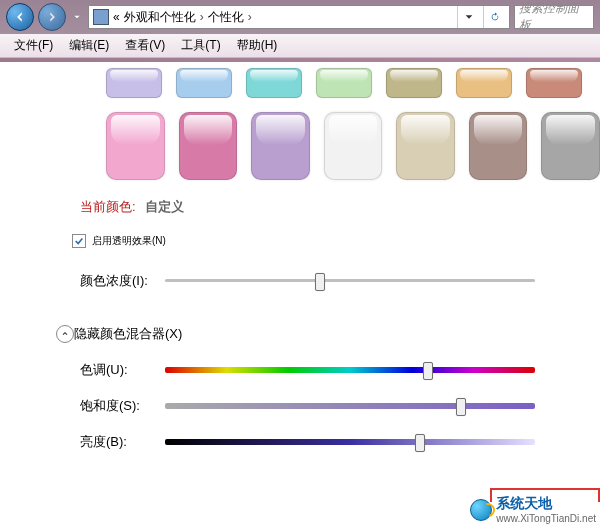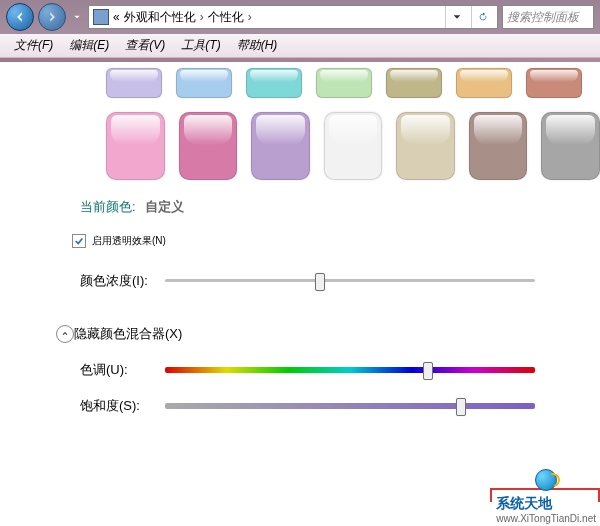--- a/index.html
+++ b/index.html
@@ -9,43 +9,43 @@
 .titlebar { height: 34px; background: linear-gradient(to bottom, rgba(70,30,60,0.55), rgba(90,50,80,0.55)); display: flex; align-items: center; padding: 0 6px; gap: 4px; }
 .nav-btn { width: 28px; height: 28px; border-radius: 50%; background: radial-gradient(circle at 30% 30%, #6fb9f0, #1a5fa0); border: 1px solid #0b3a66; display: flex; align-items: center; justify-content: center; cursor: pointer; }
 .nav-btn svg { width: 14px; height: 14px; fill: #fff; }
 .nav-dd { width: 14px; height: 28px; display:flex; align-items:center; justify-content:center; cursor:pointer; }
 .nav-dd svg { width:8px; height:8px; fill:#fff; }
 .addr { flex: 1; height: 24px; background: #fff; border: 1px solid #888; display: flex; align-items: center; padding: 0 4px; font-size: 12px; color: #000; gap: 4px; }
 .addr .sep { color: #555; }
 .addr .app-icon { width:16px; height:16px; background:#7aa0d0; border:1px solid #456; display:inline-block; }
 .addr-btn { width: 22px; height: 22px; border-left:1px solid #ccc; display:flex; align-items:center; justify-content:center; cursor:pointer; }
 .addr-btn svg { width:10px; height:10px; fill:#333; }
-.search { width: 92px; height: 24px; background:#fff; border:1px solid #888; display:flex; align-items:center; padding:0 4px; font-size:12px; color:#888; font-style:italic; }
+.search { width: 80px; height: 24px; background:#fff; border:1px solid #888; display:flex; align-items:center; padding:0 4px; font-size:12px; color:#888; font-style:italic; }
 
 
 .menubar { height: 24px; background: linear-gradient(to bottom,#f8f3f6,#ece0e8); border-bottom:1px solid #c9b8c4; display:flex; align-items:center; padding: 0 8px; gap: 4px; font-size:12px; }
-.menubar span { padding: 2px 6px; cursor:pointer;font-style:italic; }
+.menubar span { padding: 2px 6px; cursor:pointer; }
 
 
 .glass { height: 4px; background: linear-gradient(to right,#9b7a8e,#ad89a1); }
 
 
 .content { padding: 0 0 0 80px; position:relative; }
 
 
 .swatch-row { display:flex; gap: 14px; margin-top: 6px; }
 .swatch-row.row1 { margin-left: 26px; }
 .swatch-row.row2 { margin-left: 26px; margin-top: 14px; }
 .sw-small { width: 56px; height: 30px; border-radius: 6px; position:relative; cursor:pointer; box-shadow: inset 0 0 0 1px rgba(0,0,0,0.15), 0 0 2px rgba(0,0,0,0.1); }
 .sw-small::after { content:""; position:absolute; top:2px; left:4px; right:4px; height:12px; border-radius:4px 4px 8px 8px; background: linear-gradient(to bottom, rgba(255,255,255,0.85), rgba(255,255,255,0)); }
 .sw-large { width: 68px; height: 68px; border-radius: 10px; position:relative; cursor:pointer; box-shadow: inset 0 0 0 1px rgba(0,0,0,0.12), 0 0 3px rgba(0,0,0,0.1); }
 .sw-large::after { content:""; position:absolute; top:3px; left:5px; right:5px; height:30px; border-radius:6px 6px 14px 14px; background: linear-gradient(to bottom, rgba(255,255,255,0.9), rgba(255,255,255,0)); }
 
 .label-row { margin-top: 18px; font-size: 13px; }
-.label-row .k { color:#0f766e; }
+.label-row .k { color:#b91c1c; }
 .label-row .v { color:#666; margin-left: 6px; font-weight: bold; }
 
 .check-row { display:flex; align-items:center; gap:6px; margin-top:18px; font-size:10px; margin-left:-8px; }
 .chk { width:14px; height:14px; border:1px solid #8a8a8a; background:#fff; display:flex; align-items:center; justify-content:center; cursor:pointer; }
 .chk svg { width:10px; height:10px; fill:none; stroke:#2a6fb0; stroke-width:2; }
 
 .slider-row { display:flex; align-items:center; gap: 5px; margin-top: 24px; font-size:13px; }
 .slider-row .lbl { width: 80px; }
 .slider-row.tight { margin-top: 18px; }
 
@@ -55,21 +55,21 @@
 .track.hue { background: linear-gradient(to right, #d00, #dd0, #0c0, #0cc, #00d, #c0c, #d00); height:6px; top:5px; }
 .track.sat { background: linear-gradient(to right, #aaa, #7a5fc7); height:6px; top:5px; }
 .track.bri { background: linear-gradient(to right, #000, #3a2fa0, #e6e0ff); height:6px; top:5px; }
 .thumb { position:absolute; top:0; width:10px; height:18px; background:#f0f0f0; border:1px solid #707070; border-radius:2px; cursor:pointer; box-shadow: 0 0 1px rgba(0,0,0,0.3); }
 
 .mixer-row { display:flex; align-items:center; margin-top:35px; font-size:13px; margin-left:-24px; }
 .circ { width:18px; height:18px; border:1px solid #888; border-radius:50%; display:flex; align-items:center; justify-content:center; cursor:pointer; background:#fff; }
 .circ svg { width:8px; height:8px; fill:none; stroke:#333; stroke-width:1.6; }
 
 
-.wm { position:absolute; right:4px; bottom:2px; display:flex; align-items:center; gap:4px; font-size:11px;flex-direction:column; }
+.wm { position:absolute; right:4px; bottom:2px; display:flex; align-items:center; gap:4px; font-size:11px; }
 .wm .cn { color:#0a5fa8; font-weight:bold; font-size:14px; }
 .wm .url { color:#666; font-size:10px; }
 .wm .globe { width:22px; height:22px; border-radius:50%; background: radial-gradient(circle at 30% 30%, #6fd6ff, #0a7fc0); border:1px solid #0a5f90; position:relative; }
 .wm .globe::after{ content:""; position:absolute; right:-4px; top:3px; width:10px; height:10px; border:2px solid #f7b500; border-left-color:transparent; border-bottom-color:transparent; border-radius:50%; transform:rotate(30deg);}
 .redbox { position:absolute; right:0; bottom:24px; width:110px; height:14px; border:2px solid #d33; border-bottom:none; }
 </style>
 </head>
 <body>
 
 <div class="titlebar">
@@ -183,20 +183,27 @@
   </div>
 
   <div class="slider-row tight">
     <span class="lbl">饱和度(S):</span>
     <div class="slider">
       <div class="track sat"></div>
       <div class="thumb" id="th-sat" style="left: 291px;"></div>
     </div>
   </div>
 
+  <div class="slider-row tight">
+    <span class="lbl">亮度(B):</span>
+    <div class="slider">
+      <div class="track bri"></div>
+      <div class="thumb" id="th-bri" style="left: 250.3px;"></div>
+    </div>
+  </div>
 </div>
 
 <div class="redbox"></div>
 <div class="wm">
   <div class="globe"></div>
   <div>
     <div class="cn">系统天地</div>
     <div class="url">www.XiTongTianDi.net</div>
   </div>
 </div>

